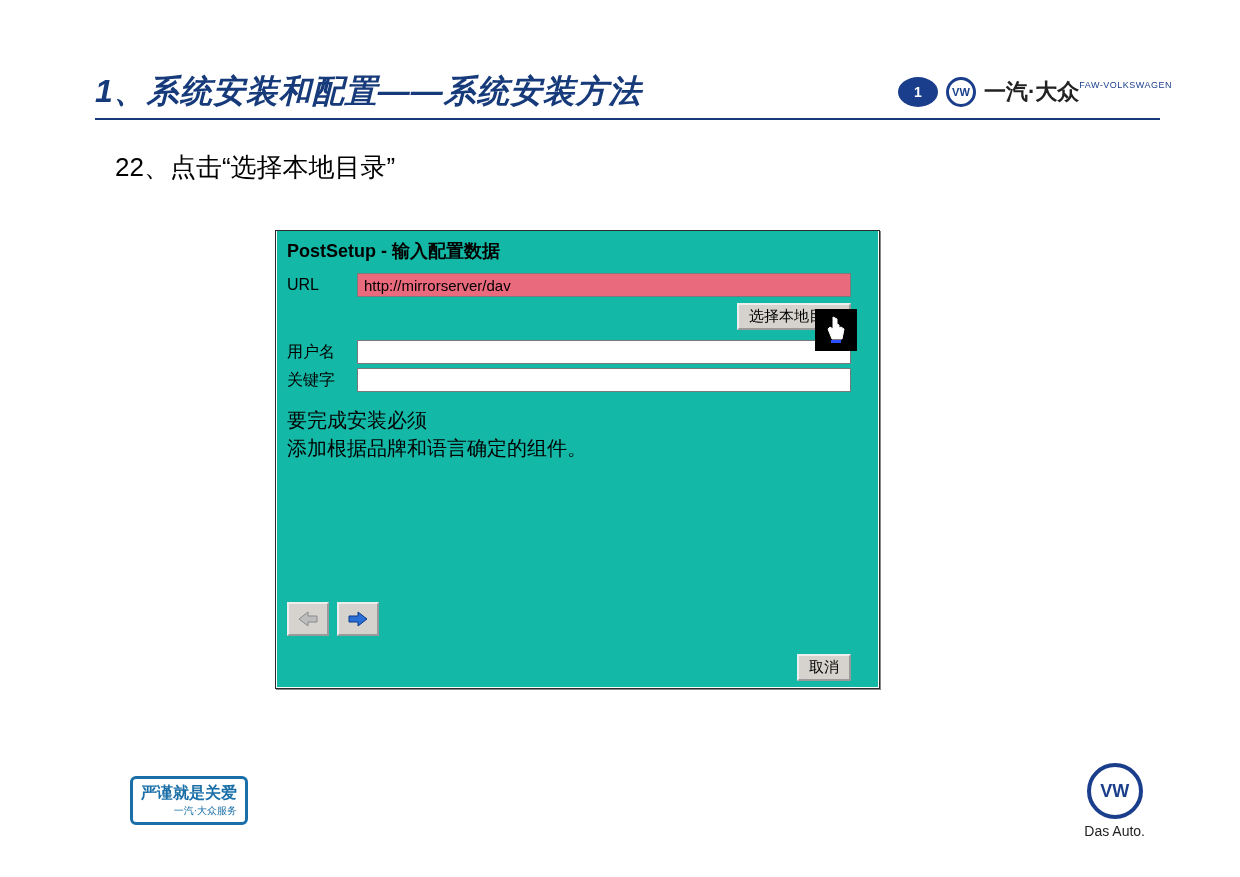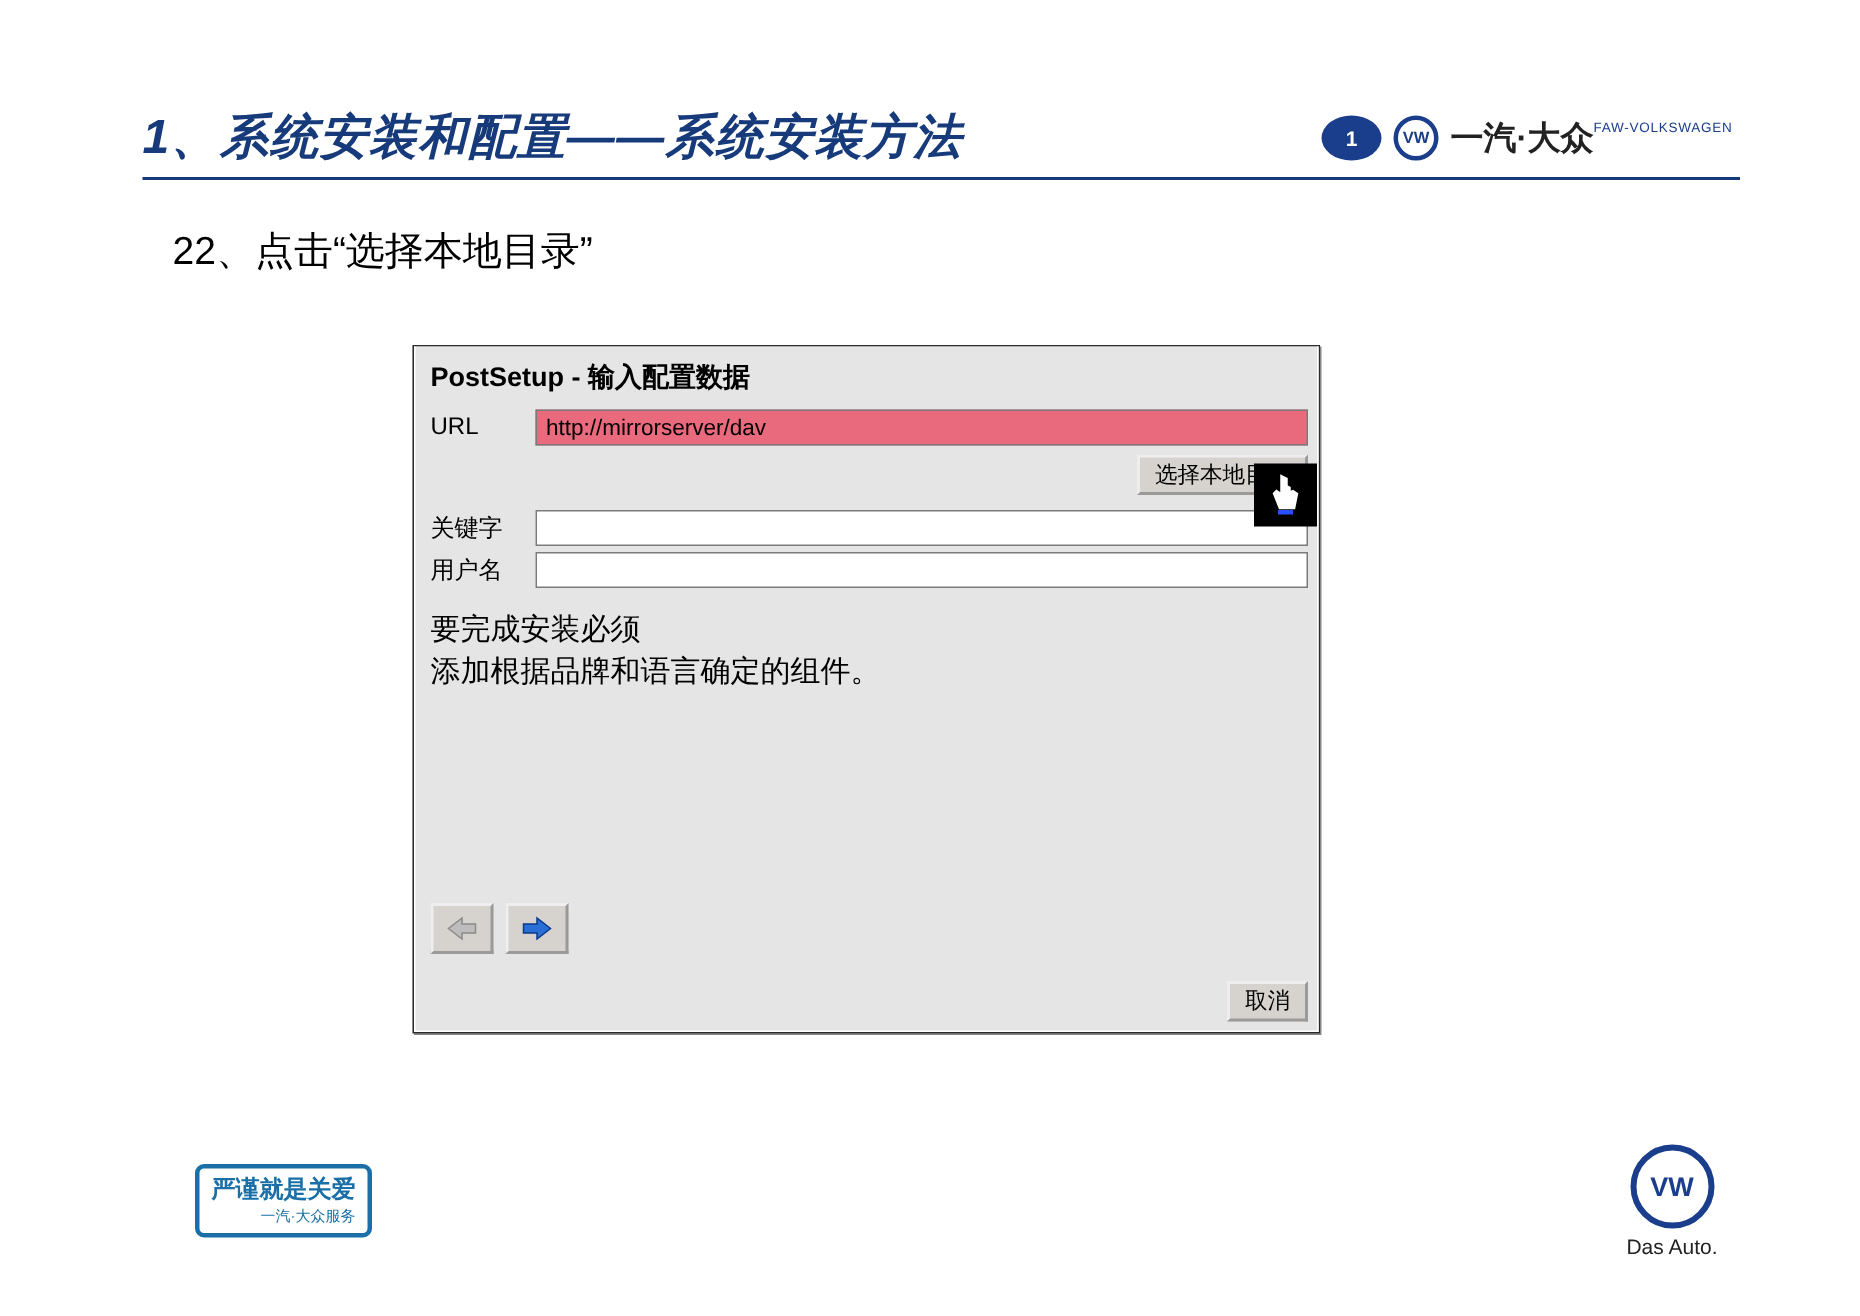--- a/index.html
+++ b/index.html
@@ -14,21 +14,21 @@
   }
   .slide {
     width: 1240px;
     height: 877px;
     position: relative;
   }
   .header-row {
     position: absolute;
     top: 70px;
     left: 95px;
-    right: 85px;
+    right: 68px;
     display: flex;
     align-items: center;
     justify-content: space-between;
   }
   .page-title {
     color: #163a7a;
     font-size: 32px;
     font-weight: bold;
     font-style: italic;
     letter-spacing: 1px;
@@ -99,24 +99,24 @@
     box-shadow: 1px 1px 0 #888;
   }
   .titlebar {
     background: linear-gradient(#2a4fa5, #1a3e8c);
     color: #fff;
     font-size: 14px;
     font-weight: bold;
     padding: 3px 8px;
   }
   .dlg-body {
-    padding: 8px 6px 6px 10px;
+    padding: 8px 27px 6px 10px;
     border: 1px solid #fff;
     border-top: none;
-    background: #e5e5e5;
+    background: #14b8a6;
   }
   .dlg-subtitle {
     font-size: 18px;
     font-weight: bold;
     font-family: Arial, "SimSun", sans-serif;
     color: #000;
     margin-bottom: 10px;
   }
   .form-row {
     display: flex;
@@ -275,26 +275,26 @@
         <button class="btn">选择本地目录</button>
         <div class="cursor-hand">
           <svg width="26" height="30" viewBox="0 0 26 30">
             <path d="M10 2 L10 14 L7 12 L5 14 L9 24 L19 24 L21 14 L18 12 L16 13 L16 10 L14 9 L14 4 Z" fill="#fff" stroke="#fff" stroke-width="1"></path>
             <rect x="8" y="25" width="10" height="3" fill="#2a4fff"></rect>
           </svg>
         </div>
       </div>
 
       <div class="form-row">
+        <span class="lbl">用户名</span>
+        <input class="inp" value="" style="">
+      </div>
+
+      <div class="form-row">
         <span class="lbl">关键字</span>
-        <input class="inp" value="" style="">
-      </div>
-
-      <div class="form-row">
-        <span class="lbl">用户名</span>
         <input class="inp" value="" style="">
       </div>
 
       <div class="info-text">
         <span>要完成安装必须</span><br>
         <span>添加根据品牌和语言确定的组件。</span>
       </div>
 
       <div class="nav-row">
         <div class="arrow-btn disabled">

